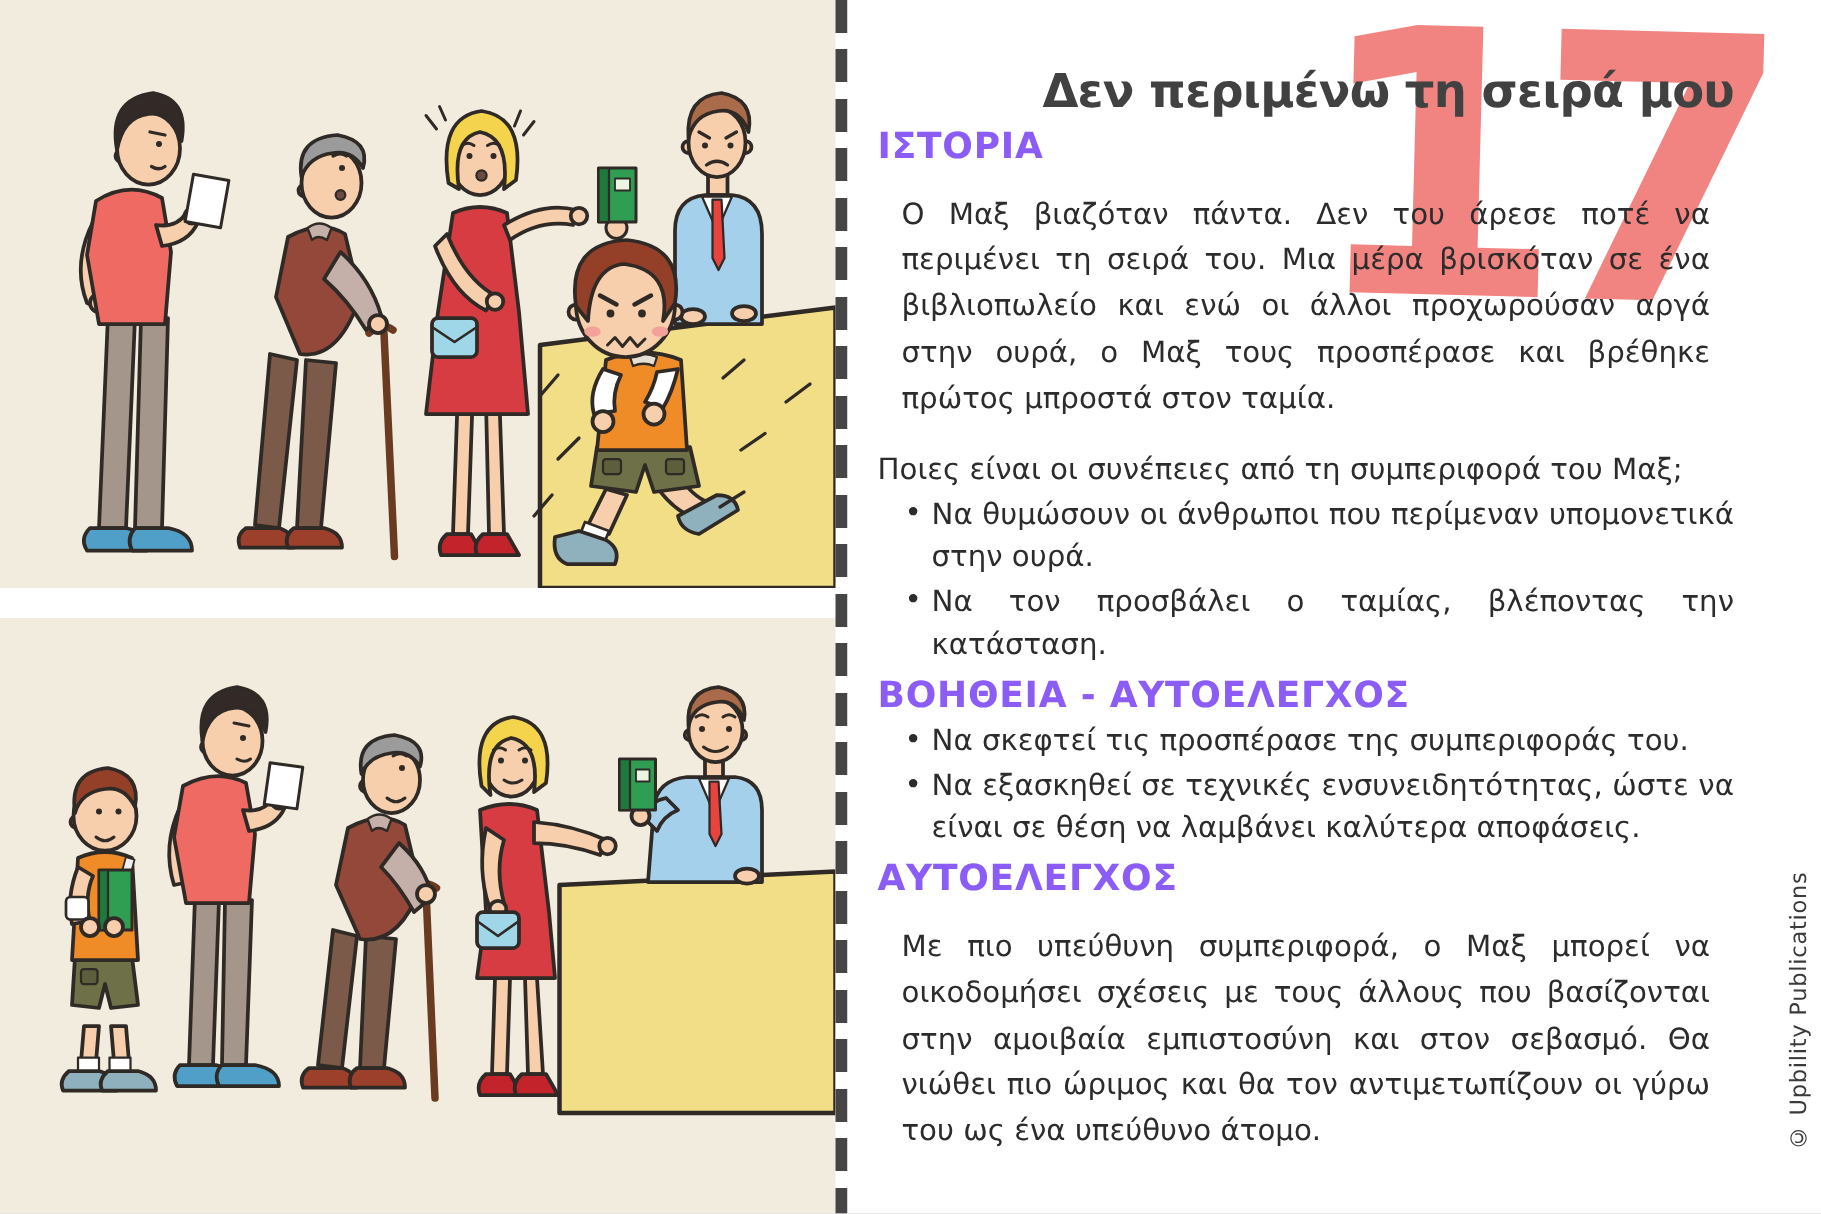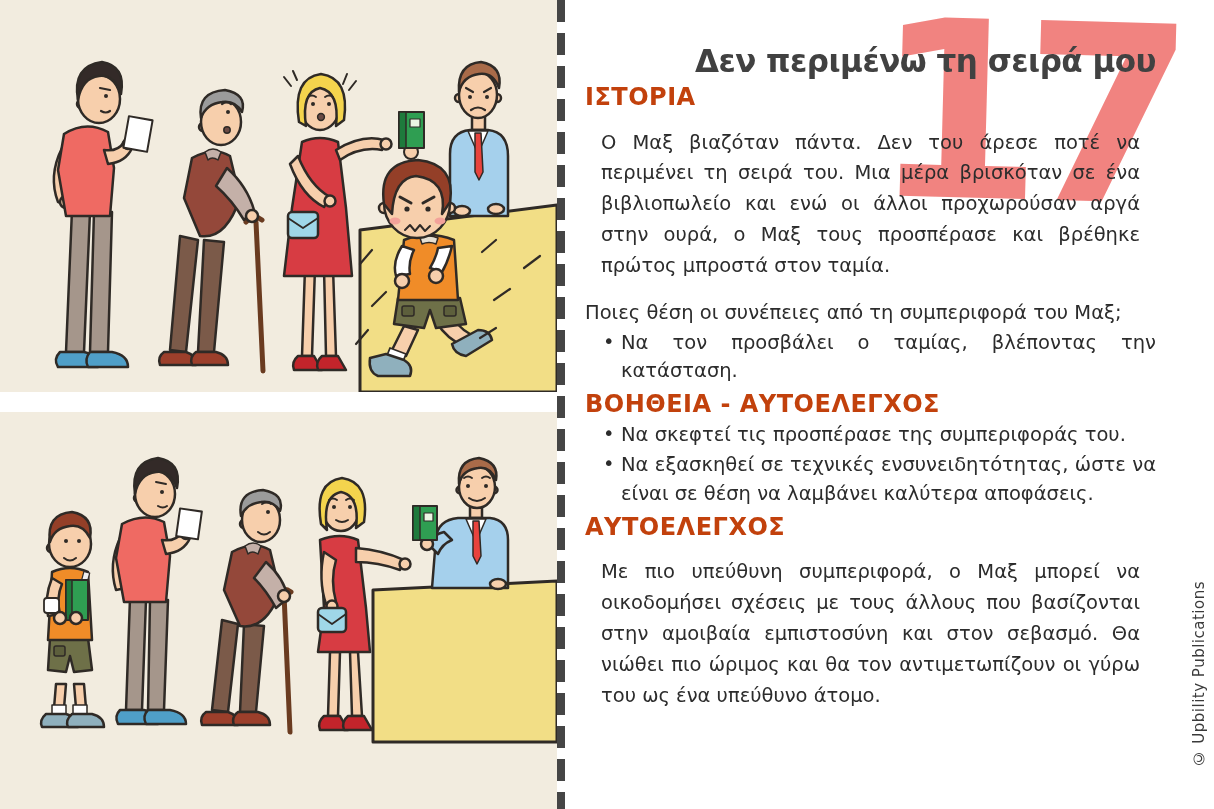--- a/index.html
+++ b/index.html
@@ -20,21 +20,21 @@
   .divider { width:8px; flex:0 0 8px; height:809px;
     background:repeating-linear-gradient(to bottom,#454545 0 22px,transparent 22px 33px); }
 
   
   .right-panel { flex:1; position:relative; padding:44px 58px 0 20px; background:#fff; }
   .watermark { position:absolute; top:10px; left:308px; z-index:0;
     font-size:246px; font-weight:700; line-height:.85; letter-spacing:-22px;
     color:#ee6561; opacity:.8; transform:rotate(1.5deg); user-select:none; }
   .content { position:relative; z-index:1; }
   h1.title { font-size:31px; font-weight:700; color:#414141; margin:0 0 2px 0; line-height:1.1; letter-spacing:-0.5px;text-align:right; }
-  h2.sec { font-size:24px; font-weight:700; color:#c2410c; margin:6px 0 2px 0; line-height:1.15; letter-spacing:.5px; }
+  h2.sec { font-size:24px; font-weight:700; color:#8b5cf6; margin:6px 0 2px 0; line-height:1.15; letter-spacing:.5px; }
   p.body { font-size:19.5px; line-height:1.58; color:#2c2c2c; margin:16px; text-align:justify; }
   p.intro { font-size:19.5px; line-height:1.5; color:#2c2c2c; margin:0; }
   ul.blist { list-style:none; margin:1px 0 1px 10px; padding:0; }
   ul.blist li { position:relative; font-size:19.5px; line-height:1.45; color:#2c2c2c;
     padding-left:26px; margin:2px 0; text-align:justify; }
   ul.blist li::before { content:"•"; position:absolute; left:8px; top:-1px; color:#2c2c2c; }
 
   .copyright { position:absolute; right:6px; bottom:42px; z-index:2;
     writing-mode:vertical-rl; transform:rotate(180deg);
     font-size:15px; color:#3a3a3a; letter-spacing:.5px; }
@@ -331,22 +331,23 @@
 
     <div class="content">
       <h1 class="title">Δεν περιμένω τη σειρά μου</h1>
 
       <section>
         <h2 class="sec">ΙΣΤΟΡΙΑ</h2>
         <p class="body">Ο Μαξ βιαζόταν πάντα. Δεν του άρεσε ποτέ να περιμένει τη σειρά του. Μια μέρα βρισκόταν σε ένα βιβλιοπωλείο και ενώ οι άλλοι προχωρούσαν αργά στην ουρά, ο Μαξ τους προσπέρασε και βρέθηκε πρώτος  μπροστά στον ταμία.</p>
       </section>
 
       <section>
-        <p class="intro">Ποιες θέση οι συνέπειες από τη συμπεριφορά του Μαξ;</p>
+        <p class="intro">Ποιες είναι οι συνέπειες από τη συμπεριφορά του Μαξ;</p>
         <ul class="blist">
+          <li>Να θυμώσουν οι άνθρωποι που περίμεναν υπομονετικά στην ουρά.</li>
           <li>Να τον προσβάλει ο ταμίας, βλέποντας την κατάσταση.</li>
         </ul>
       </section>
 
       <section>
         <h2 class="sec">ΒΟΗΘΕΙΑ - ΑΥΤΟΕΛΕΓΧΟΣ</h2>
         <ul class="blist">
           <li>Να σκεφτεί τις προσπέρασε της συμπεριφοράς του.</li>
           <li>Να εξασκηθεί σε τεχνικές ενσυνειδητότητας, ώστε να είναι σε θέση να λαμβάνει καλύτερα αποφάσεις.</li>
         </ul>

